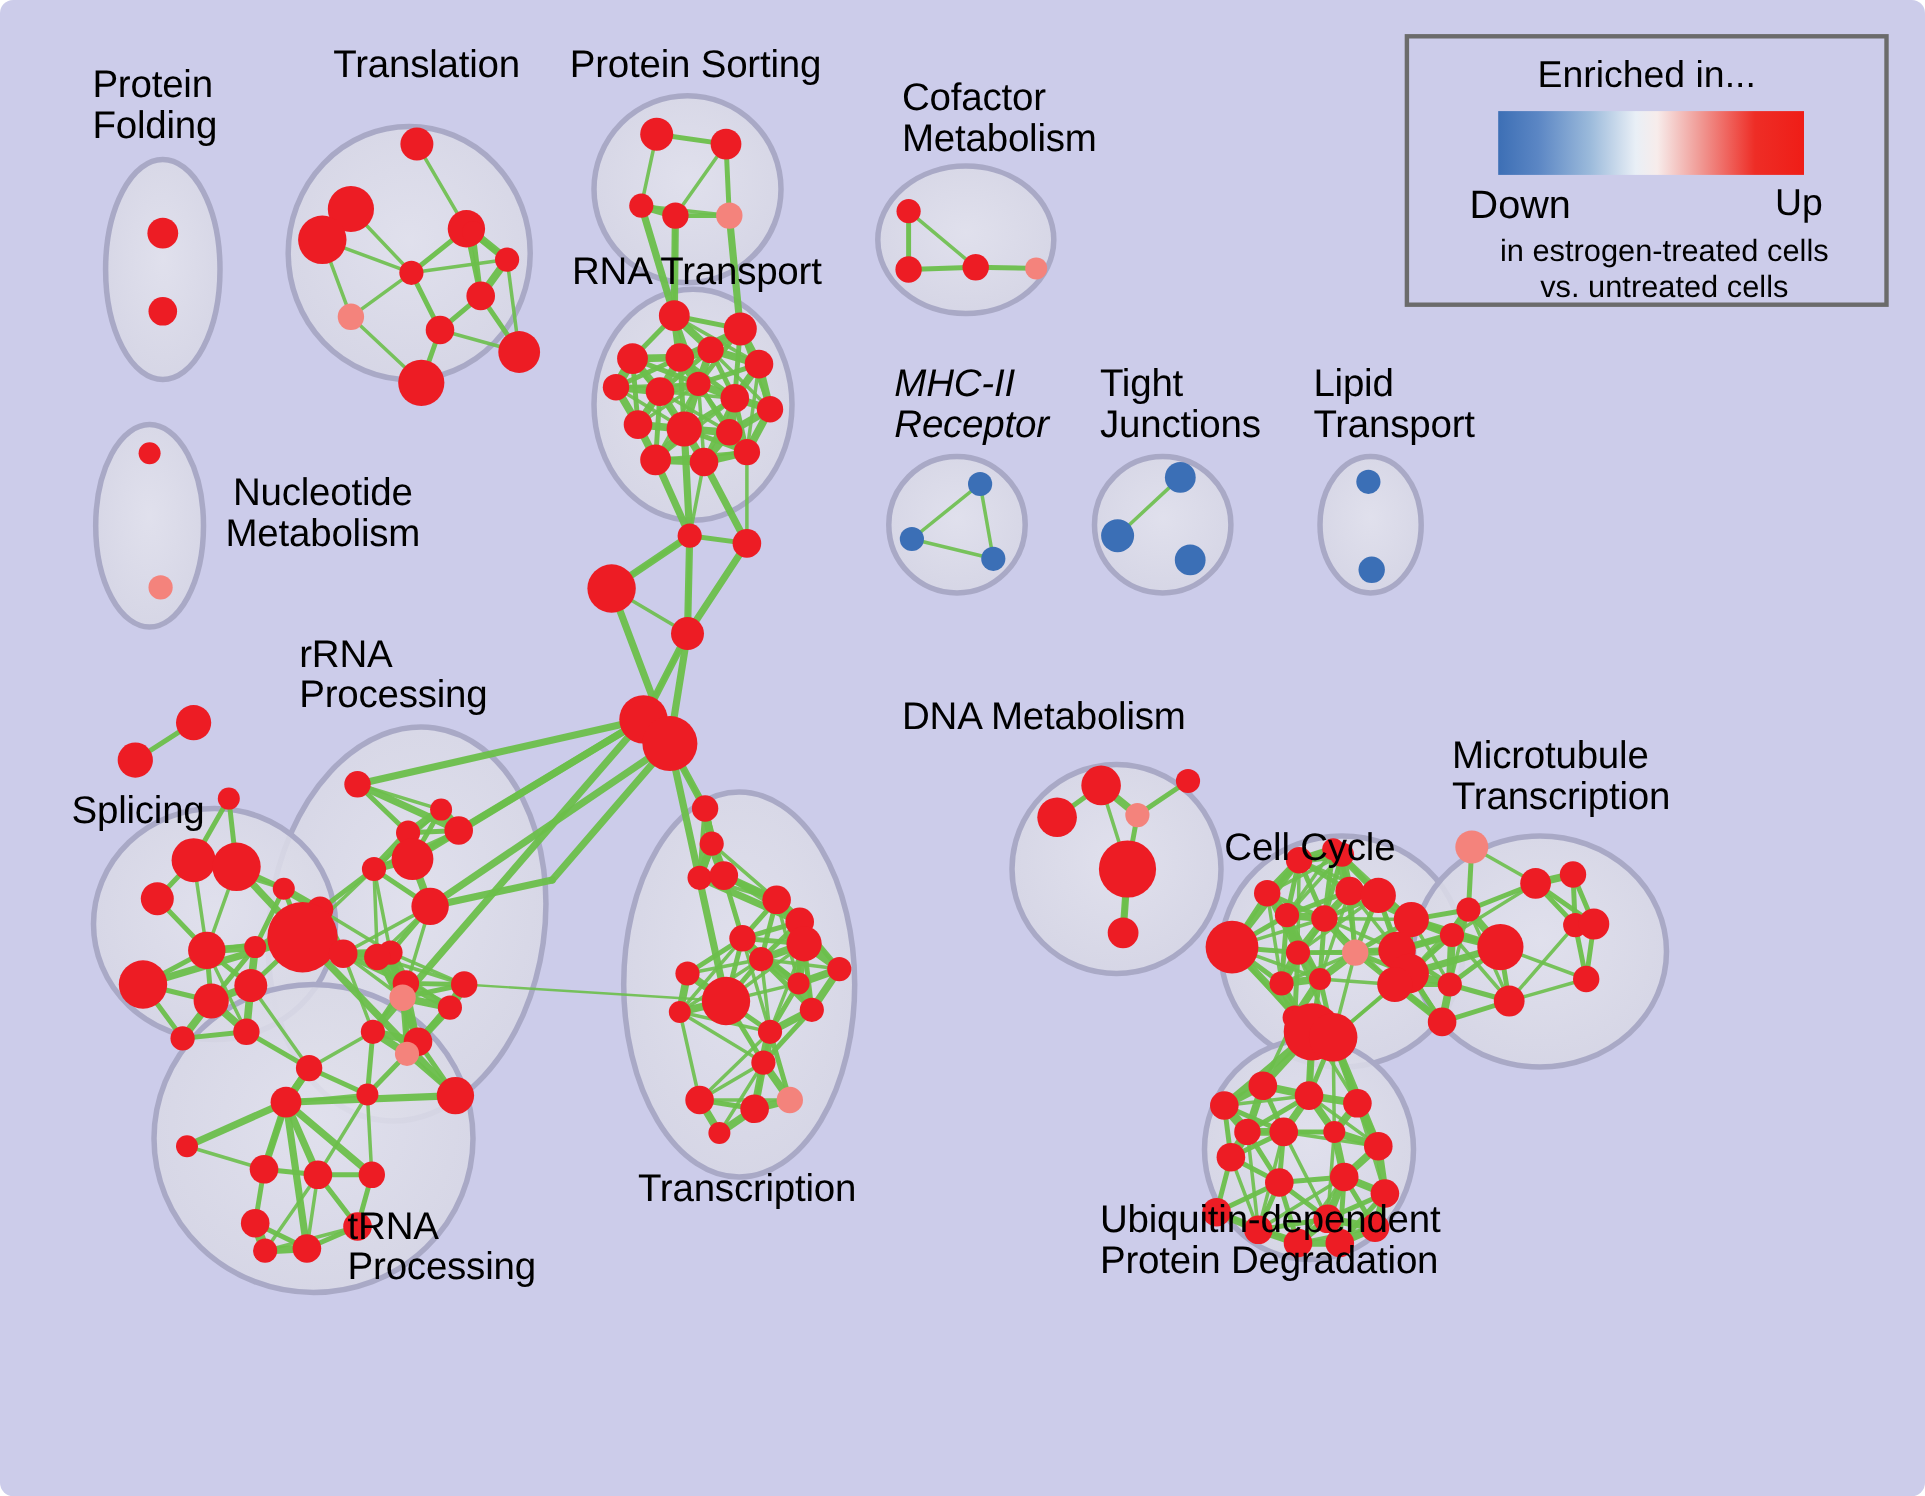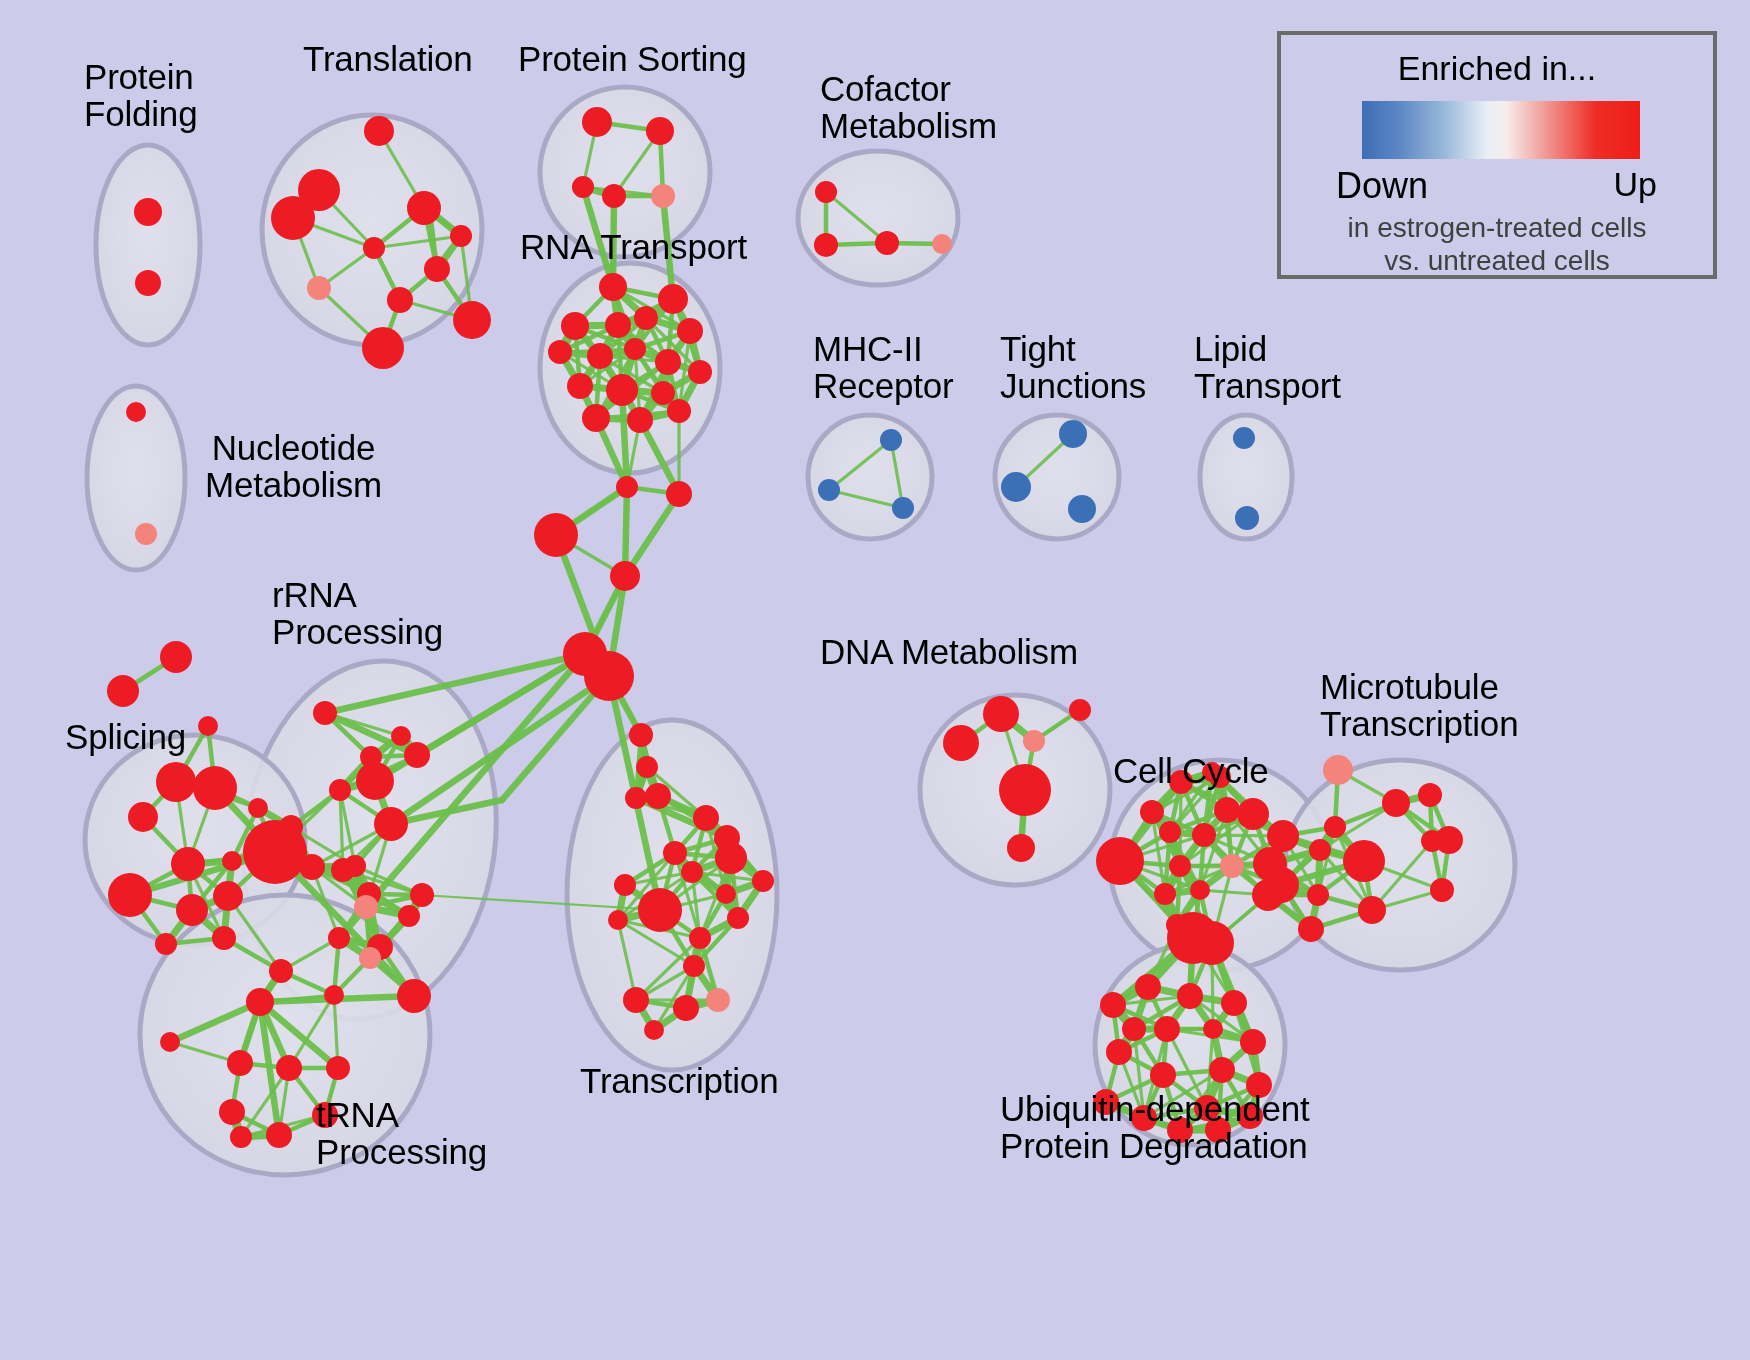--- a/index.html
+++ b/index.html
@@ -3,20 +3,21 @@
 <meta charset="utf-8">
 <title>Enrichment Map</title>
 <style>
   html,body{margin:0;padding:0;background:#ffffff;}
   #stage{
     position:relative;
     width:1750px;height:1360px;
     background:#ccccea;
     font-family:"Liberation Sans", sans-serif;
     overflow:hidden;
+    border-radius:12px;
   }
   #netsvg{position:absolute;left:0;top:0;width:1750px;height:1360px;}
   .cluster-label{
     position:absolute;
     color:#000;
     font-family:"Liberation Sans", sans-serif;
     font-size:35px;
     line-height:1.06;
     font-weight:400;
     white-space:pre;
@@ -41,22 +42,22 @@
   }
   .legend-down{
     position:absolute;left:55px;top:130px;font-size:36px;color:#000;
     font-family:"Liberation Sans", sans-serif;
   }
   .legend-up{
     position:absolute;right:56px;top:130px;font-size:34px;color:#000;
     font-family:Liberation Sans, sans-serif;
   }
   .legend-sub{
-    position:absolute;left:0;top:176px;width:100%;
-    text-align:center;font-size:28px;color:#404040;line-height:1.18;
+    position:absolute;left:16px;top:176px;width:100%;
+    text-align:center;font-size:28px;color:#000000;line-height:1.18;
     font-family:"Liberation Sans", sans-serif;
     white-space:pre;
   }
 </style>
 </head>
 <body>
 
 <div id="stage">
 
   <svg id="netsvg" viewBox="0 0 1750 1360" preserveAspectRatio="none">
@@ -825,21 +826,21 @@
   </svg>
 
   <div id="label-layer">
       <div class="cluster-label" style="left: 84px; top: 58px;">Protein
 Folding</div>
       <div class="cluster-label" style="left: 303px; top: 40px;">Translation</div>
       <div class="cluster-label" style="left: 518px; top: 40px;">Protein Sorting</div>
       <div class="cluster-label" style="left: 820px; top: 70px;">Cofactor
 Metabolism</div>
       <div class="cluster-label" style="left: 520px; top: 228px;">RNA Transport</div>
-      <div class="cluster-label" style="left: 813px; top: 330px;">MHC-II
+      <div class="cluster-label" style="left: 813px; top: 330px; font-style: italic;">MHC-II
 Receptor</div>
       <div class="cluster-label" style="left: 1000px; top: 330px;">Tight
 Junctions</div>
       <div class="cluster-label" style="left: 1194px; top: 330px;">Lipid
 Transport</div>
       <div class="cluster-label" style="left: 205px; top: 429px; text-align: center;">Nucleotide
 Metabolism</div>
       <div class="cluster-label" style="left: 272px; top: 576px;">rRNA
 Processing</div>
       <div class="cluster-label" style="left: 65px; top: 718px;">Splicing</div>

